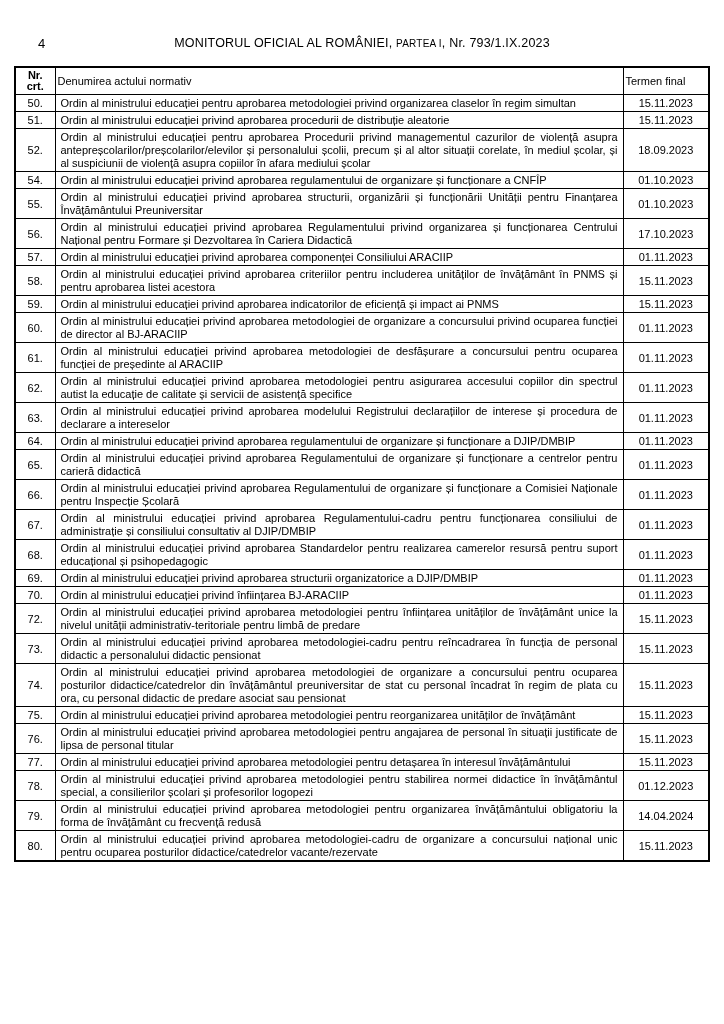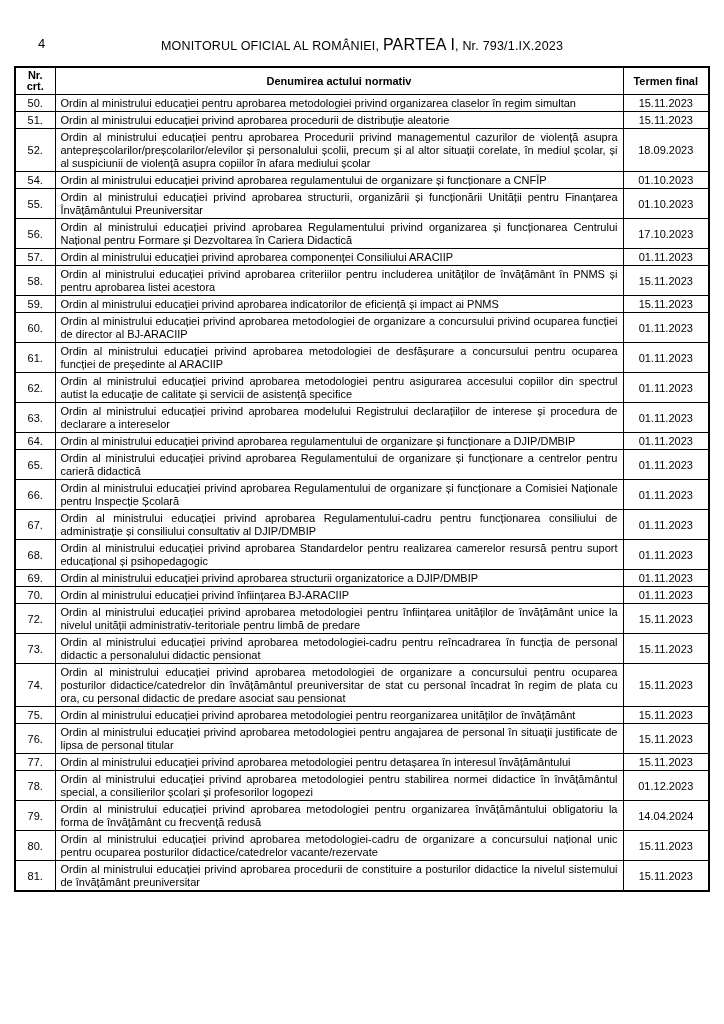--- a/index.html
+++ b/index.html
@@ -32,21 +32,21 @@
     top: 2px;
     font-size: 13px;
   }
   .page-title {
     text-align: center;
     font-size: 12.5px;
     letter-spacing: 0.2px;
     padding-top: 2px;
   }
   .page-title .part {
-    font-size: 16px;
+    font-size: 10px;
   }
   table.acts {
     width: 100%;
     border-collapse: collapse;
     border: 2px solid #000;
     table-layout: fixed;
   }
   table.acts th, table.acts td {
     border: 1px solid #000;
     font-size: 11px;
@@ -57,23 +57,23 @@
   th.h-nr {
     font-weight: bold;
     font-size: 9.5px;
     line-height: 11px;
     white-space: pre-line;
     text-align: center;
     vertical-align: middle;
     padding: 2px 1px;
   }
   th.h-name, th.h-deadline {
-    font-weight: bold;
+    font-weight: normal;
     font-size: 11px;
-    text-align: center;
+    text-align: left;
     vertical-align: middle;
     padding: 4px 2px;
   }
   td.nr-cell {
     text-align: center;
     vertical-align: middle;
     padding: 1px 1px;
   }
   td.name-cell {
     text-align: justify;
@@ -252,21 +252,16 @@
         <tr>
     <td class="nr-cell">79.</td>
     <td class="name-cell">Ordin al ministrului educației privind aprobarea metodologiei pentru organizarea învățământului obligatoriu la forma de învățământ cu frecvență redusă</td>
     <td class="deadline-cell">14.04.2024</td>
   </tr>
         <tr>
     <td class="nr-cell">80.</td>
     <td class="name-cell">Ordin al ministrului educației privind aprobarea metodologiei-cadru de organizare a concursului național unic pentru ocuparea posturilor didactice/catedrelor vacante/rezervate</td>
     <td class="deadline-cell">15.11.2023</td>
   </tr>
-        <tr>
-    <td class="nr-cell">81.</td>
-    <td class="name-cell">Ordin al ministrului educației privind aprobarea procedurii de constituire a posturilor didactice la nivelul sistemului de învățământ preuniversitar</td>
-    <td class="deadline-cell">15.11.2023</td>
-  </tr>
       </tbody>
   </table>
 
 </div>
 
 </body></html>

